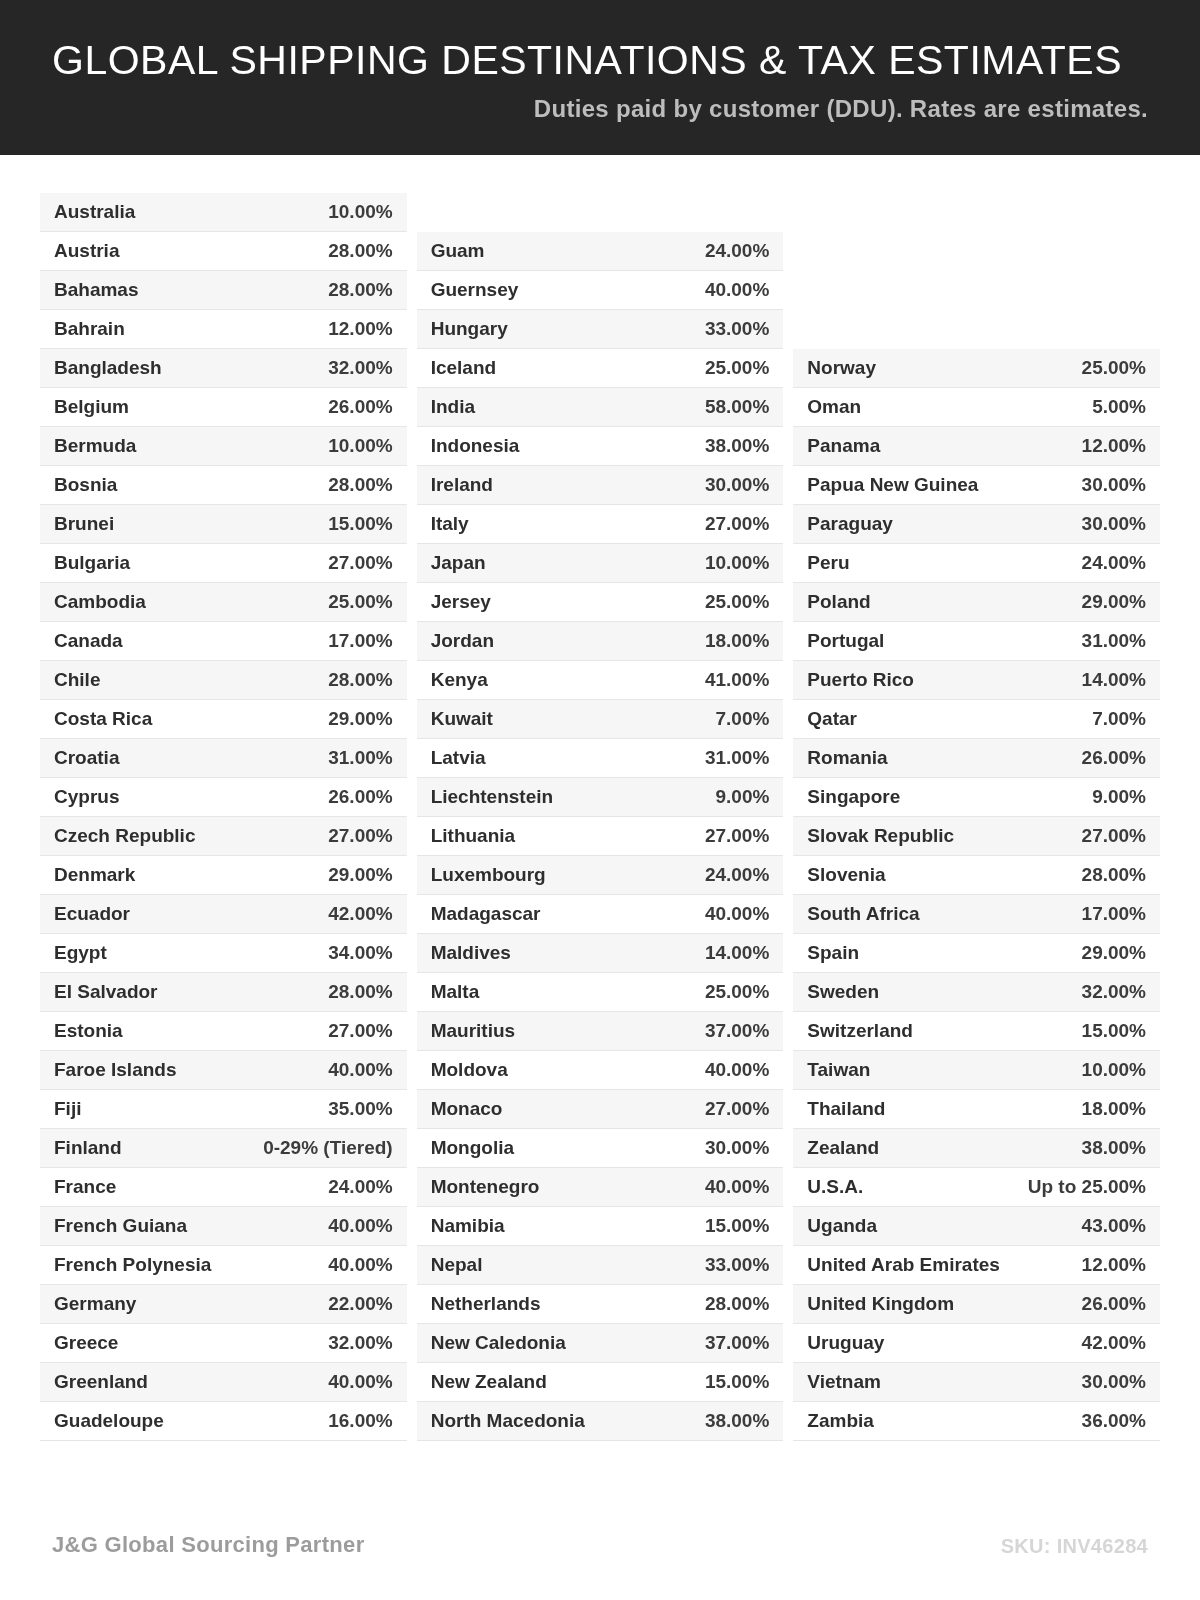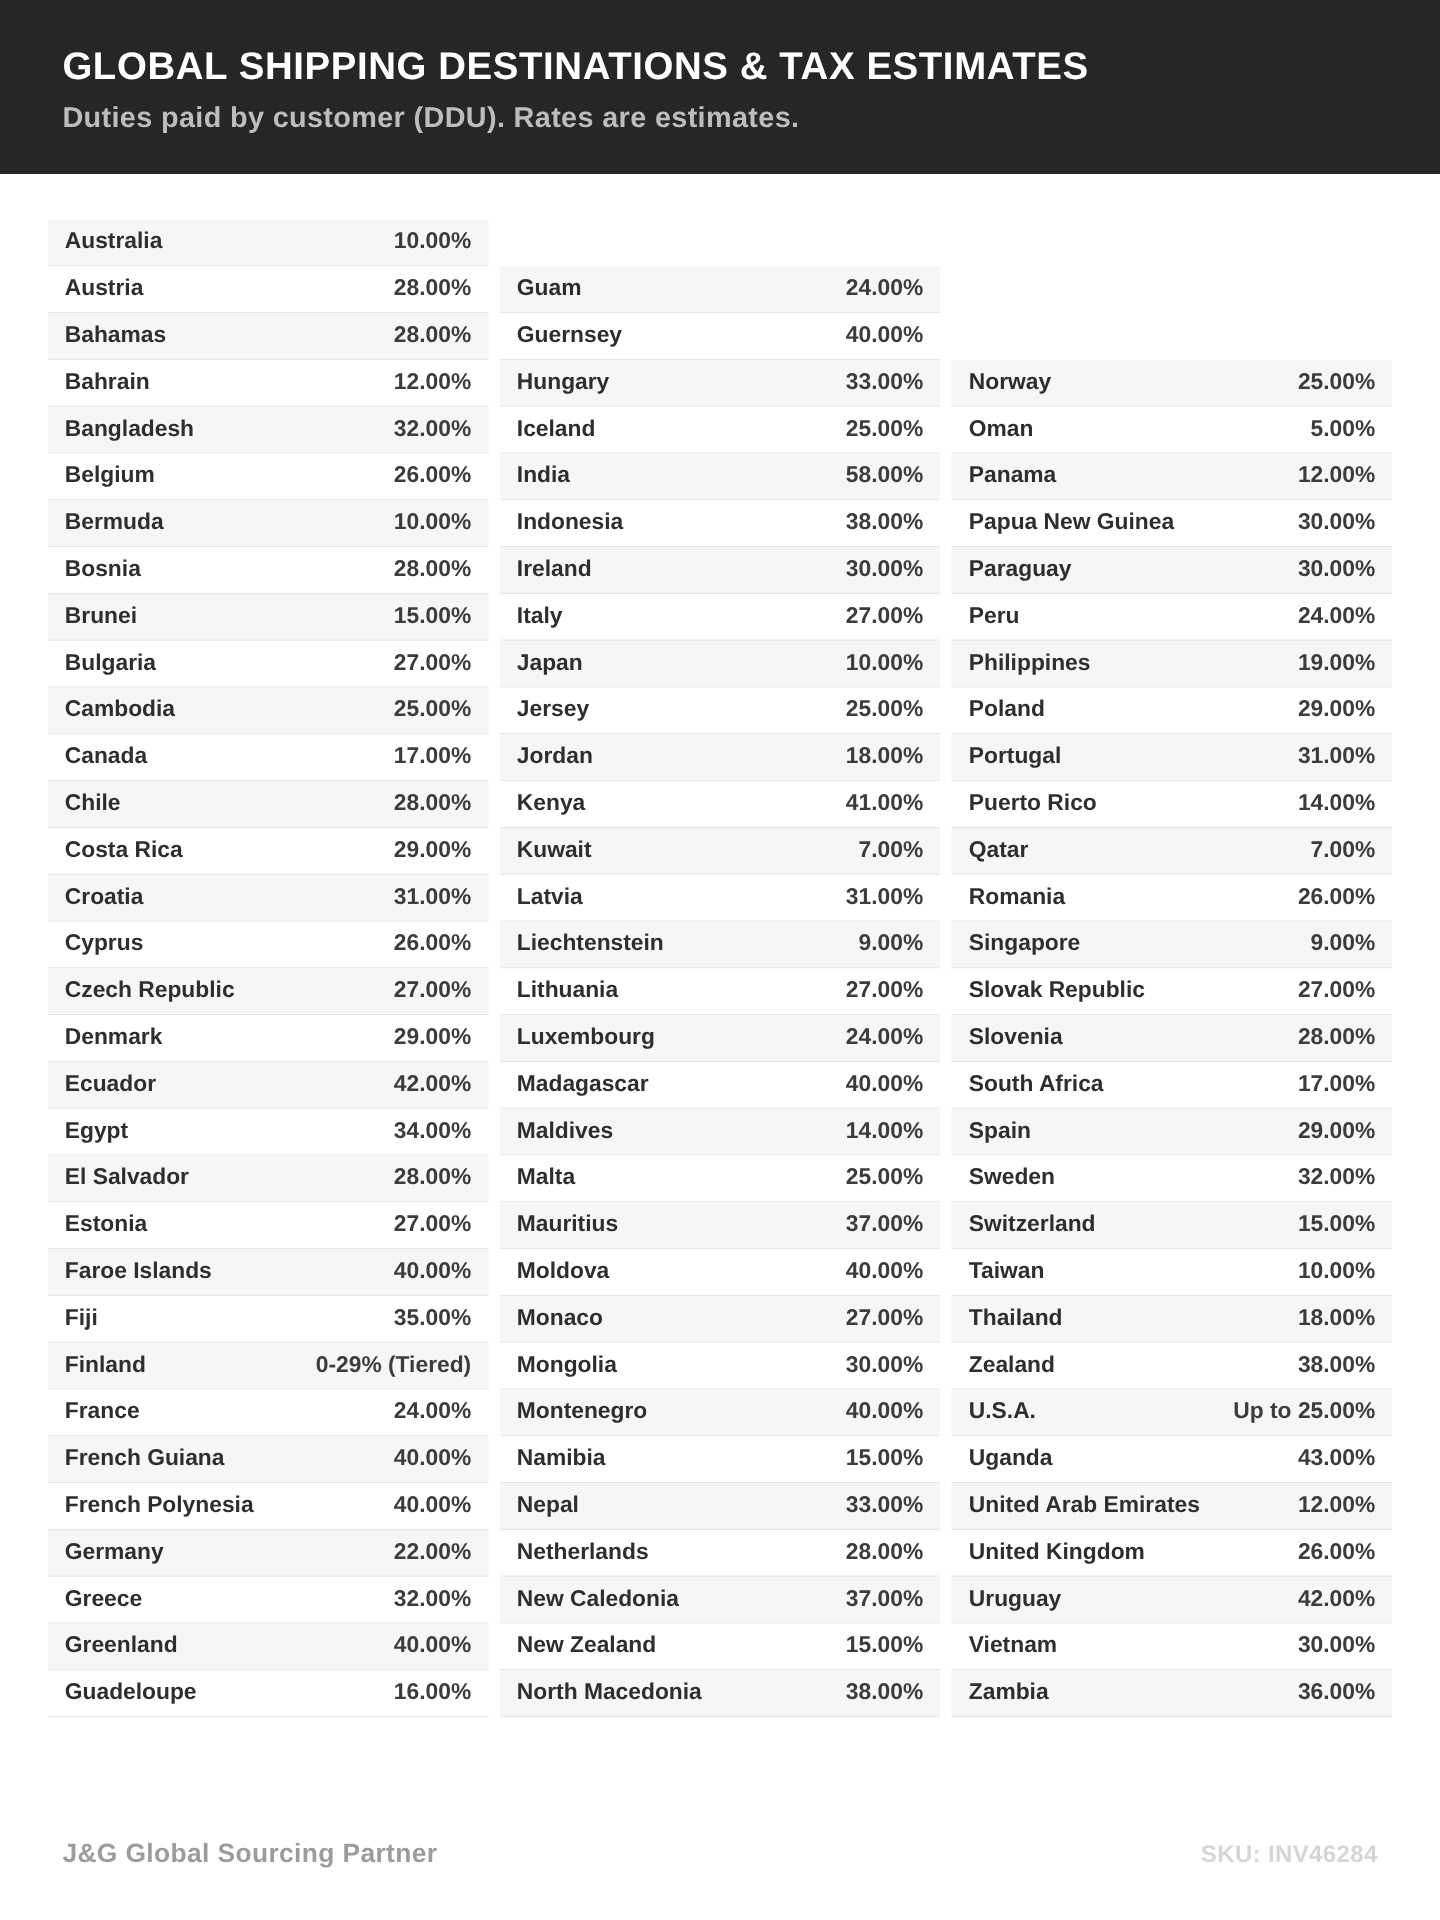--- a/index.html
+++ b/index.html
@@ -11,31 +11,32 @@
     font-family: "Liberation Sans", sans-serif;
     position: relative;
     overflow: hidden;
   }
   .header {
     background: #262626;
     color: #ffffff;
     padding: 38px 52px 32px 52px;
   }
   .header .title {
-    font-size: 32px;
-    font-weight: bold;
+    font-size: 41px;
+    font-weight: normal;
     letter-spacing: 0.5px;
     line-height: 1.1;
   }
   .header .subtitle {
     margin-top: 12px;
     font-size: 24px;
     font-weight: bold;
     color: #bdbdbd;
     letter-spacing: 0.3px;
+    text-align: right;
   }
   .grid {
     display: flex;
     gap: 10px;
     padding: 38px 40px 0 40px;
     align-items: flex-end;
   }
   .col { flex: 1; }
   .row {
     display: flex;
@@ -368,24 +369,20 @@
       </div>
       <div class="row">
         <span class="country">Paraguay</span>
         <span class="rate">30.00%</span>
       </div>
       <div class="row">
         <span class="country">Peru</span>
         <span class="rate">24.00%</span>
       </div>
       <div class="row">
-        <span class="country">Philippines</span>
-        <span class="rate">19.00%</span>
-      </div>
-      <div class="row">
         <span class="country">Poland</span>
         <span class="rate">29.00%</span>
       </div>
       <div class="row">
         <span class="country">Portugal</span>
         <span class="rate">31.00%</span>
       </div>
       <div class="row">
         <span class="country">Puerto Rico</span>
         <span class="rate">14.00%</span>

